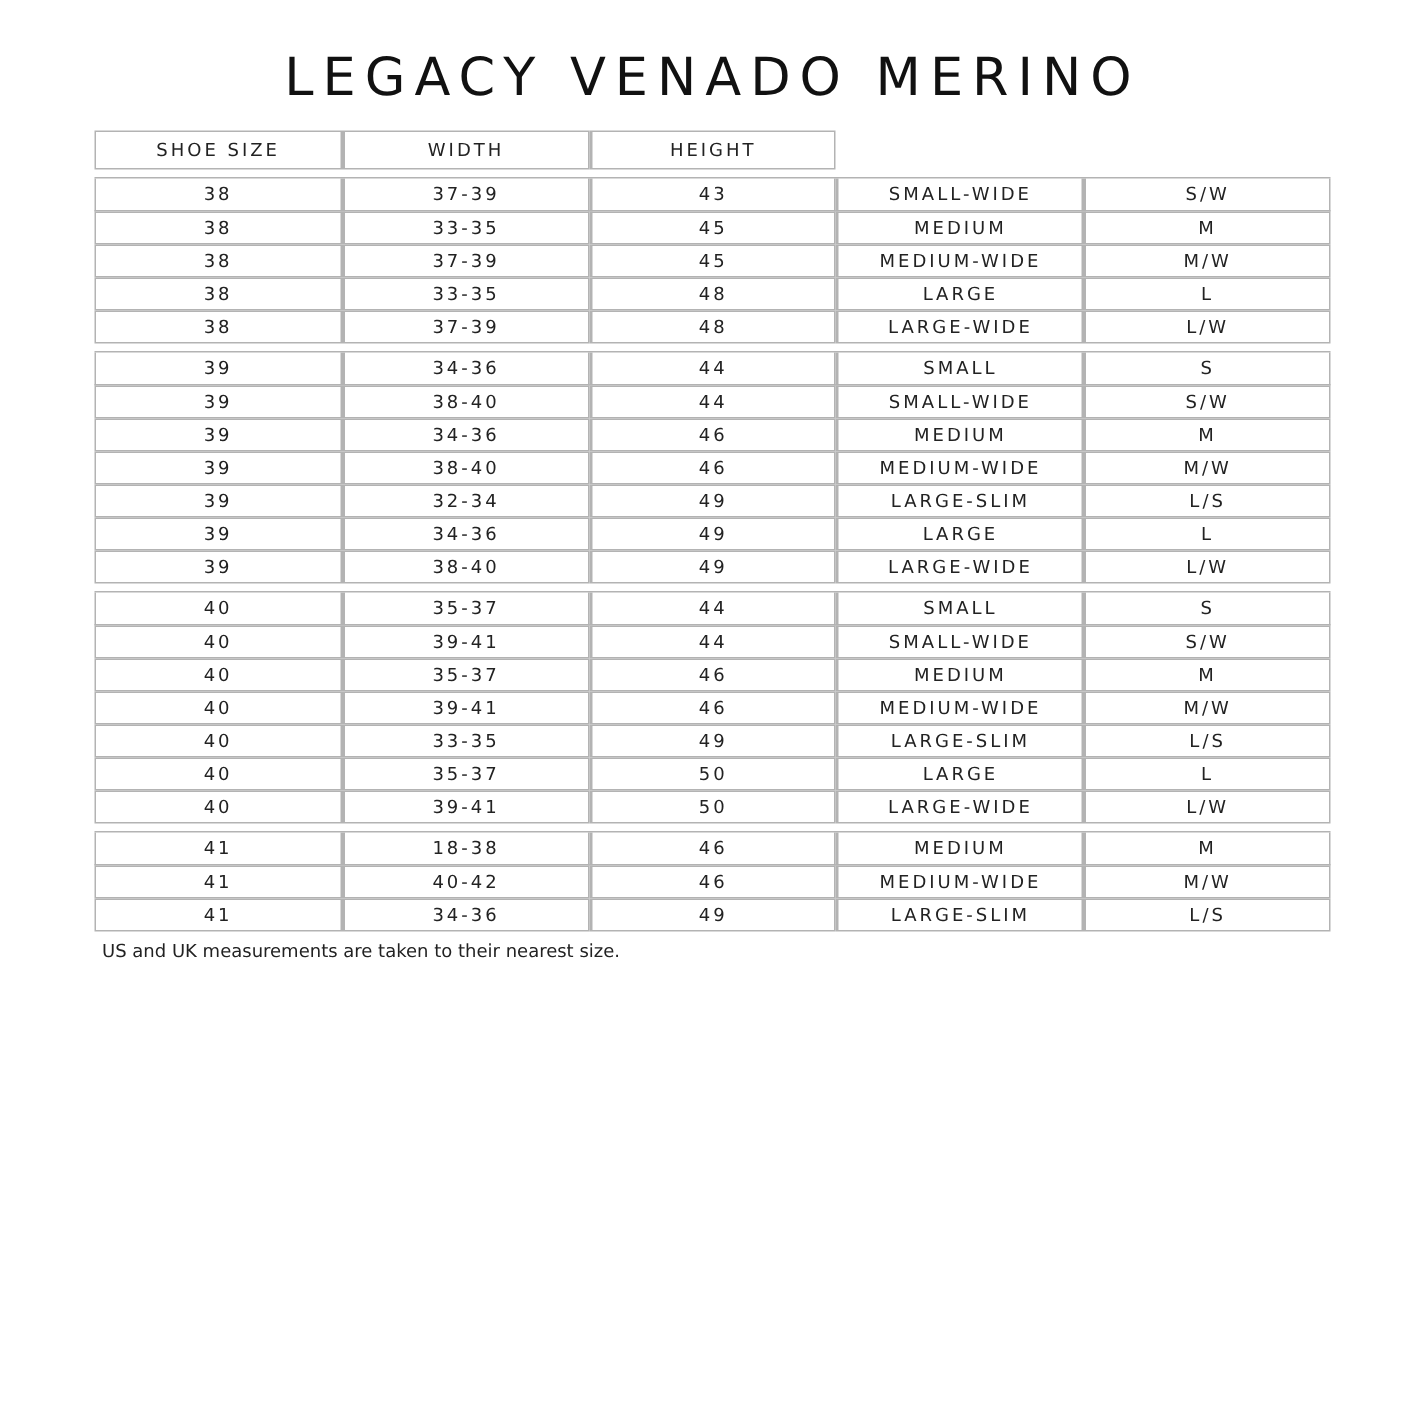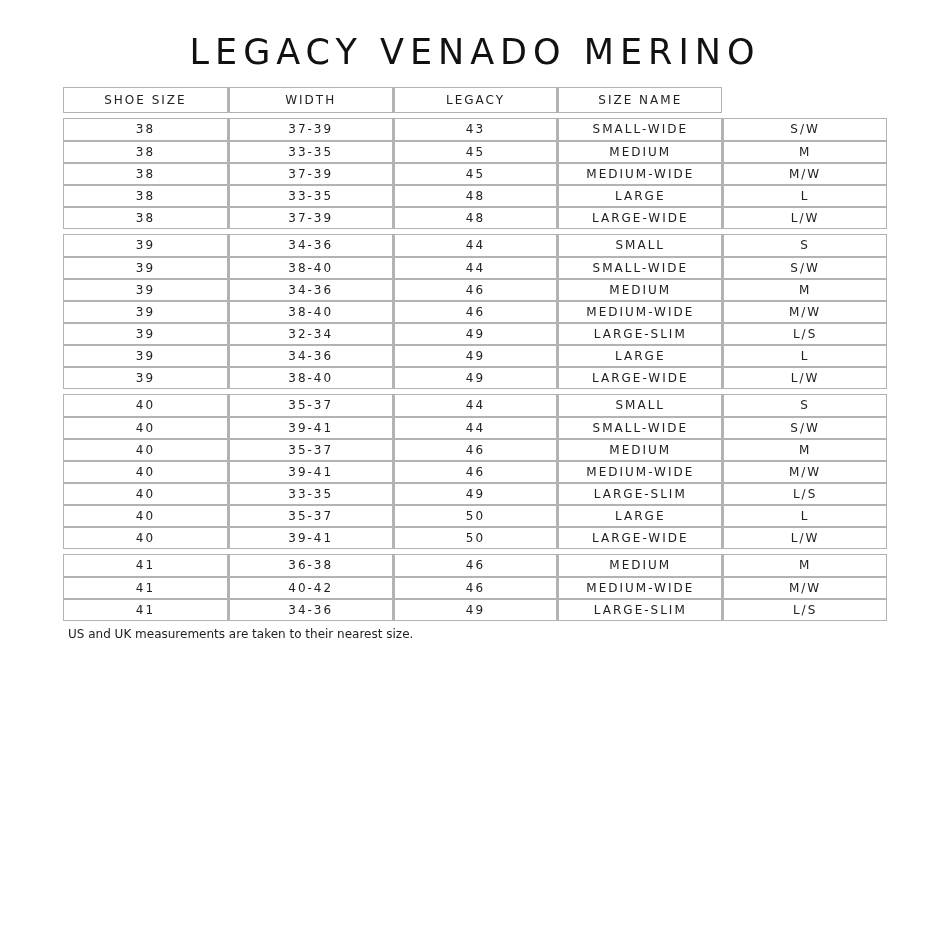--- a/index.html
+++ b/index.html
@@ -81,22 +81,21 @@
   </style>
 </head>
 <body>
 
 <div class="title">LEGACY VENADO MERINO</div>
 
 <div class="table-wrap">
   <div class="grid-row header-row">
     <div class="cell">SHOE SIZE</div>
     <div class="cell">WIDTH</div>
-    <div class="cell">LEGACY</div>
-    <div class="cell">SIZE NAME</div>
+    <div class="cell">HEIGHT</div>
   </div>
   <div id="groups-container">
       <div class="group">
         <div class="grid-row">
           <div class="cell">38</div>
           <div class="cell">37-39</div>
           <div class="cell">43</div>
           <div class="cell">SMALL-WIDE</div>
           <div class="cell">S/W</div>
         </div>
@@ -227,21 +226,21 @@
           <div class="cell">40</div>
           <div class="cell">39-41</div>
           <div class="cell">50</div>
           <div class="cell">LARGE-WIDE</div>
           <div class="cell">L/W</div>
         </div>
       </div>
       <div class="group">
         <div class="grid-row">
           <div class="cell">41</div>
-          <div class="cell">36-38</div>
+          <div class="cell">18-38</div>
           <div class="cell">46</div>
           <div class="cell">MEDIUM</div>
           <div class="cell">M</div>
         </div>
         <div class="grid-row">
           <div class="cell">41</div>
           <div class="cell">40-42</div>
           <div class="cell">46</div>
           <div class="cell">MEDIUM-WIDE</div>
           <div class="cell">M/W</div>

